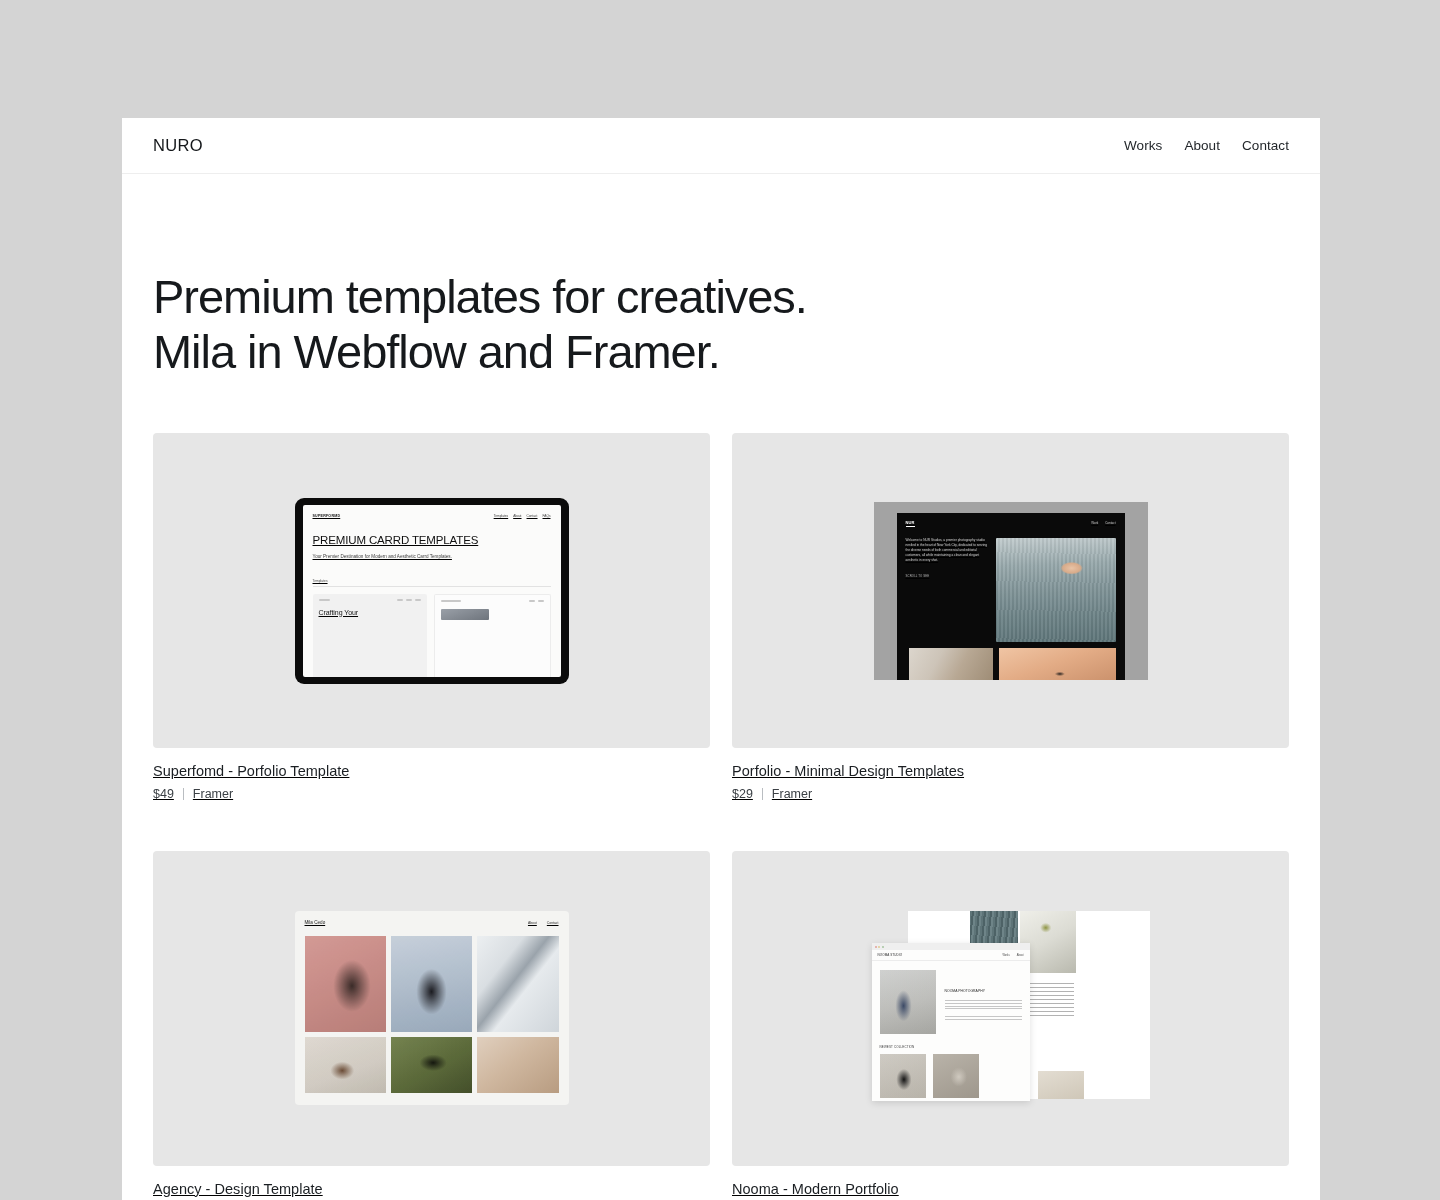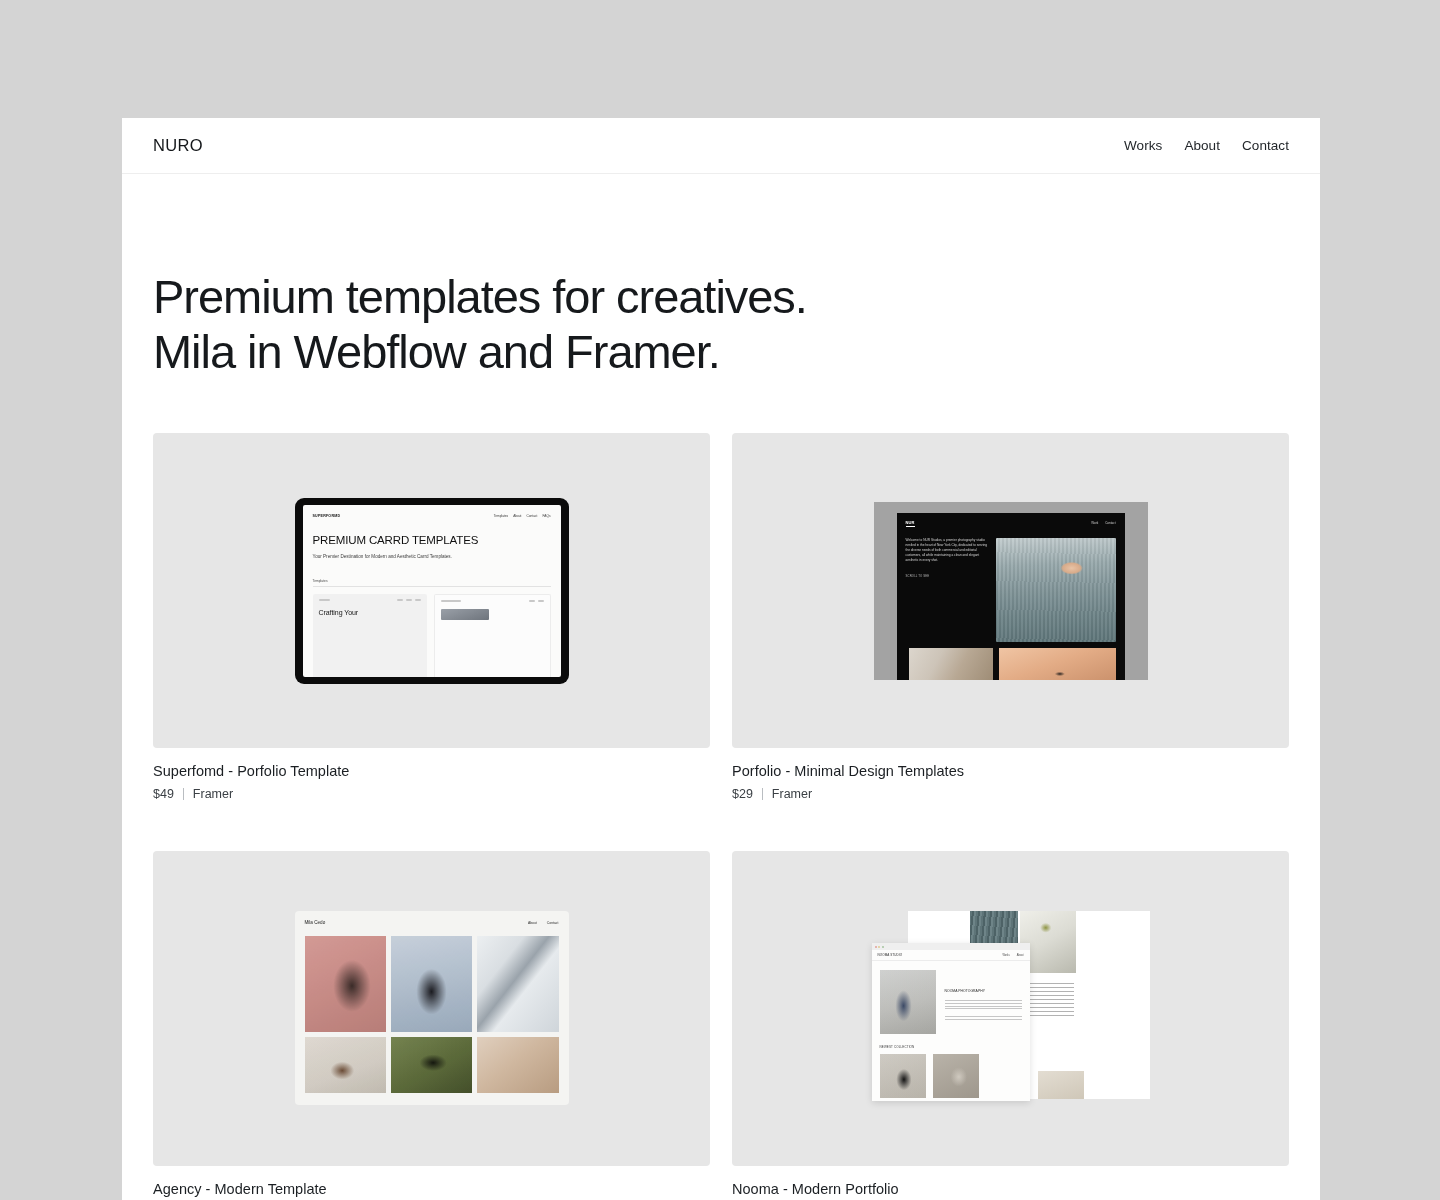--- a/index.html
+++ b/index.html
@@ -73,21 +73,21 @@
 
   
   .works-grid {
     padding: 54px 31px 0 31px;
     display: grid;
     grid-template-columns: 1fr 1fr;
     column-gap: 22px;
     row-gap: 50px;
   }
 
-  .work-card { display: block; }
+  .work-card { display: block; text-decoration: underline; }
 
   .thumb {
     position: relative;
     width: 100%;
     height: 315px;
     background: #e6e6e6;
     border-radius: 4px;
     overflow: hidden;
     display: flex;
     align-items: center;
@@ -471,21 +471,21 @@
             <div class="cell c1"></div>
             <div class="cell c2"></div>
             <div class="cell c3"></div>
             <div class="cell short c4"></div>
             <div class="cell short c5"></div>
             <div class="cell short c6"></div>
           </div>
         </div>
       </div>
       <div class="work-meta">
-        <div class="work-title">Agency - Modern Template</div>
+        <div class="work-title">Agency - Design Template</div>
 
       </div>
     </article>
 
     <article class="work-card">
       <div class="thumb">
         <div class="t4-wrap">
 
           <div class="t4-back">
             <span class="strip s-water"></span>

